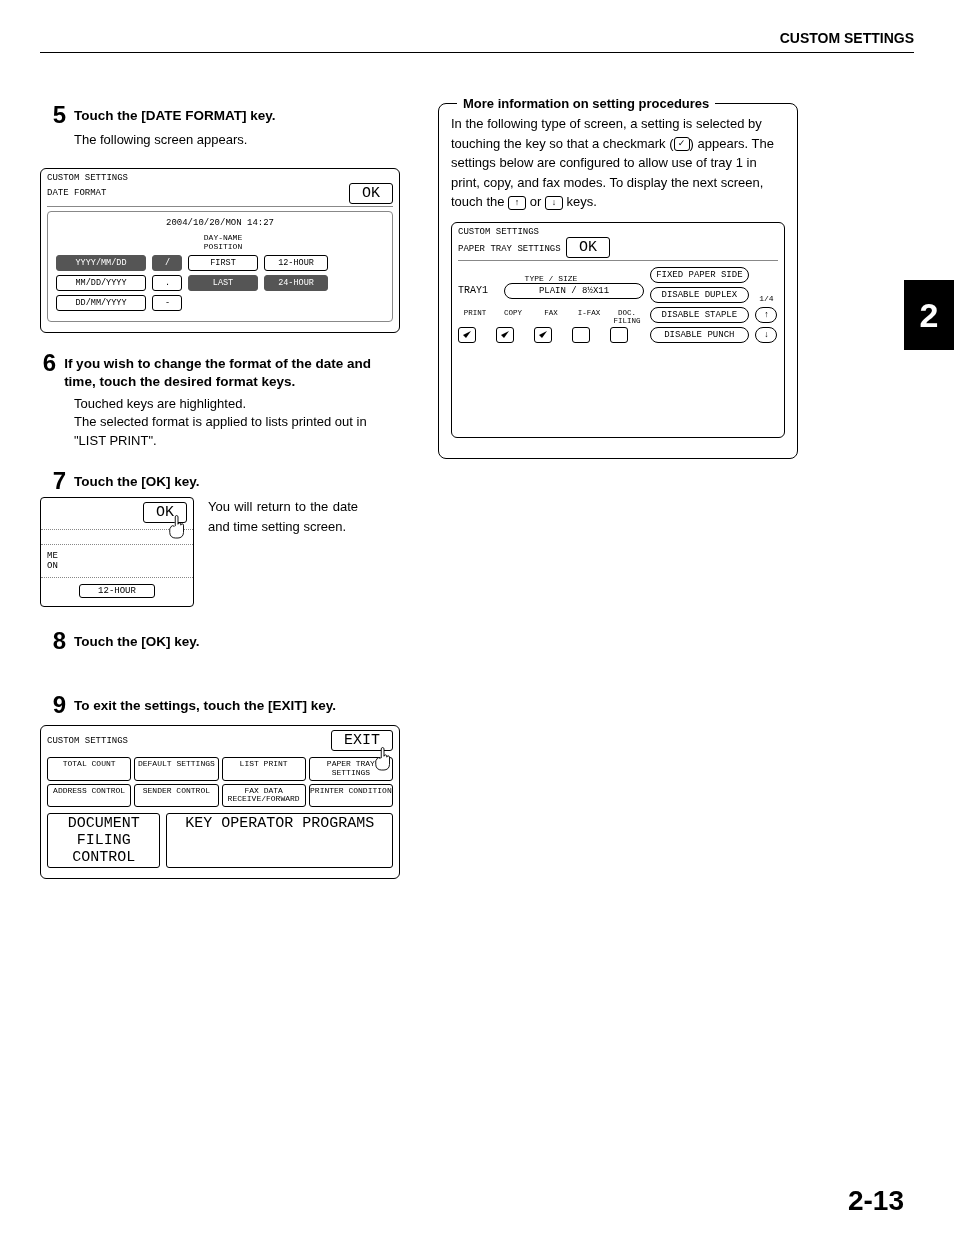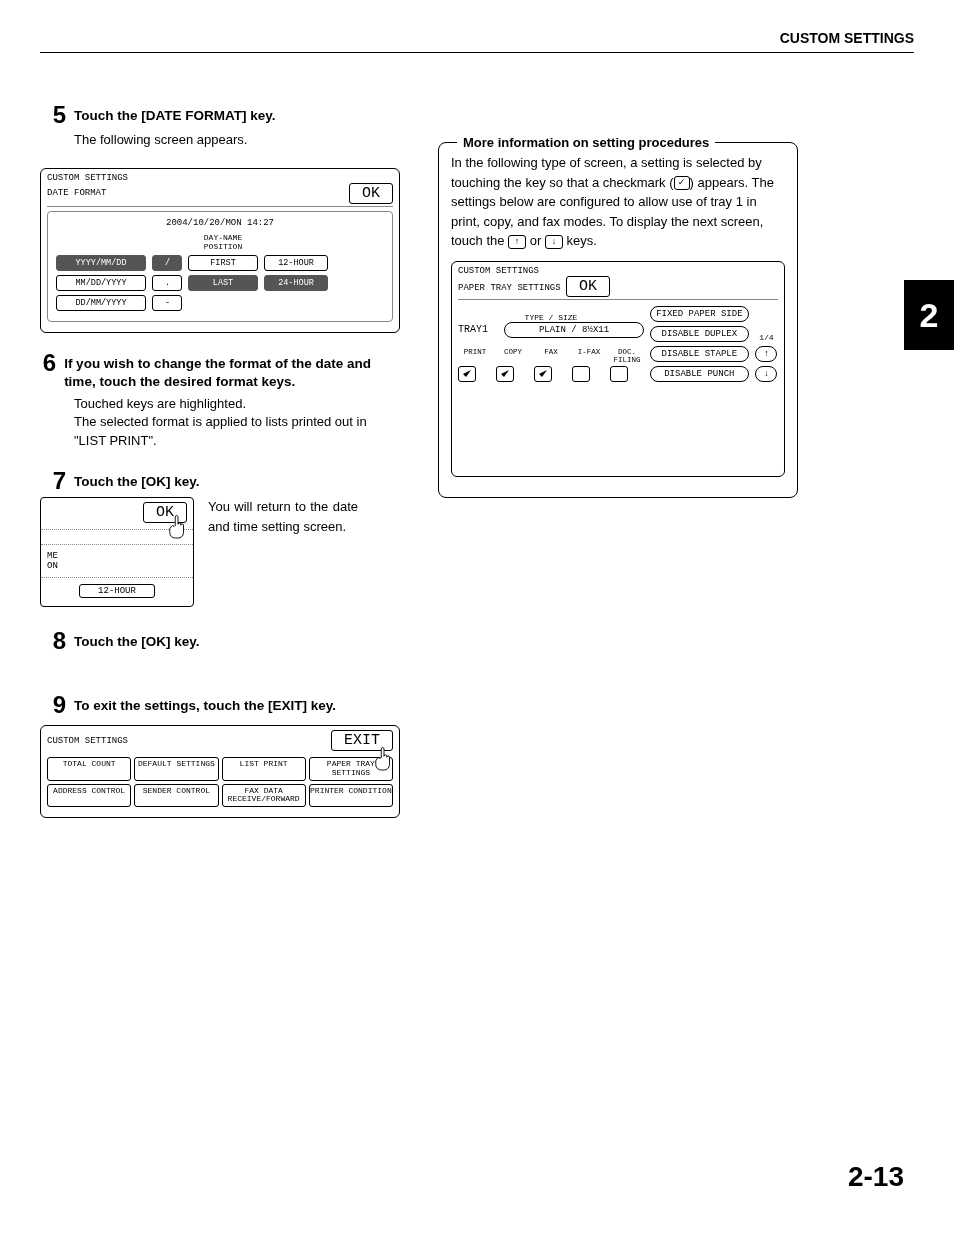--- a/index.html
+++ b/index.html
@@ -23,21 +23,21 @@
     font-weight: bold;
     padding-bottom: 6px;
     margin-bottom: 50px;
     font-size: 14px;
   }
   .columns {
     display: flex;
     gap: 38px;
   }
   .left-col { width: 360px; }
-  .right-col { width: 360px; position: relative; margin-top: 39px;}
+  .right-col { width: 360px; position: relative;}
   .step-row { display: flex; margin-bottom: 4px;}
   .step-num {
     font-size: 24px;
     font-weight: bold;
     width: 26px;
     line-height: 1;
     text-align: right;
     margin-right: 8px;
   }
   .step-title { font-weight: bold; font-size: 13.5px; line-height: 1.3; margin-top: 4px;}
@@ -160,21 +160,21 @@
     background:#000;
     color:#fff;
     font-size: 34px;
     font-weight:bold;
     display:flex;
     align-items:center;
     justify-content:center;
   }
   .page-num {
     position:absolute;
-    bottom: 42px;
+    bottom: 18px;
     right: 50px;
     font-size: 28px;
     font-weight:bold;
   }
   .hand-svg { width:22px; height:26px;}
 </style>
 </head>
 <body>
 
 <div class="page">
@@ -282,20 +282,24 @@
         </span>
         <div class="btn-grid">
           <span class="mini-btn">TOTAL COUNT</span>
           <span class="mini-btn">DEFAULT SETTINGS</span>
           <span class="mini-btn">LIST PRINT</span>
           <span class="mini-btn">PAPER TRAY SETTINGS</span>
           <span class="mini-btn">ADDRESS CONTROL</span>
           <span class="mini-btn">SENDER CONTROL</span>
           <span class="mini-btn">FAX DATA RECEIVE/FORWARD</span>
           <span class="mini-btn">PRINTER CONDITION</span>
+        </div>
+        <div class="btn-grid2">
+          <span class="mini-btn">DOCUMENT FILING CONTROL</span>
+          <span class="mini-btn">KEY OPERATOR PROGRAMS</span>
         </div>
       </div>
 
     </div>
 
     <div class="right-col">
       <div class="info-box">
         <div class="info-box-legend">More information on setting procedures</div>
         <span class="info-text">
           <span>In the following type of screen, a setting is selected by touching the key so that a checkmark (</span><span class="inline-check">✓</span><span>) appears. The settings below are configured to allow use of tray 1 in print, copy, and fax modes. To display the next screen, touch the </span><span class="inline-arrow">↑</span><span> or </span><span class="inline-arrow">↓</span><span> keys.</span>

